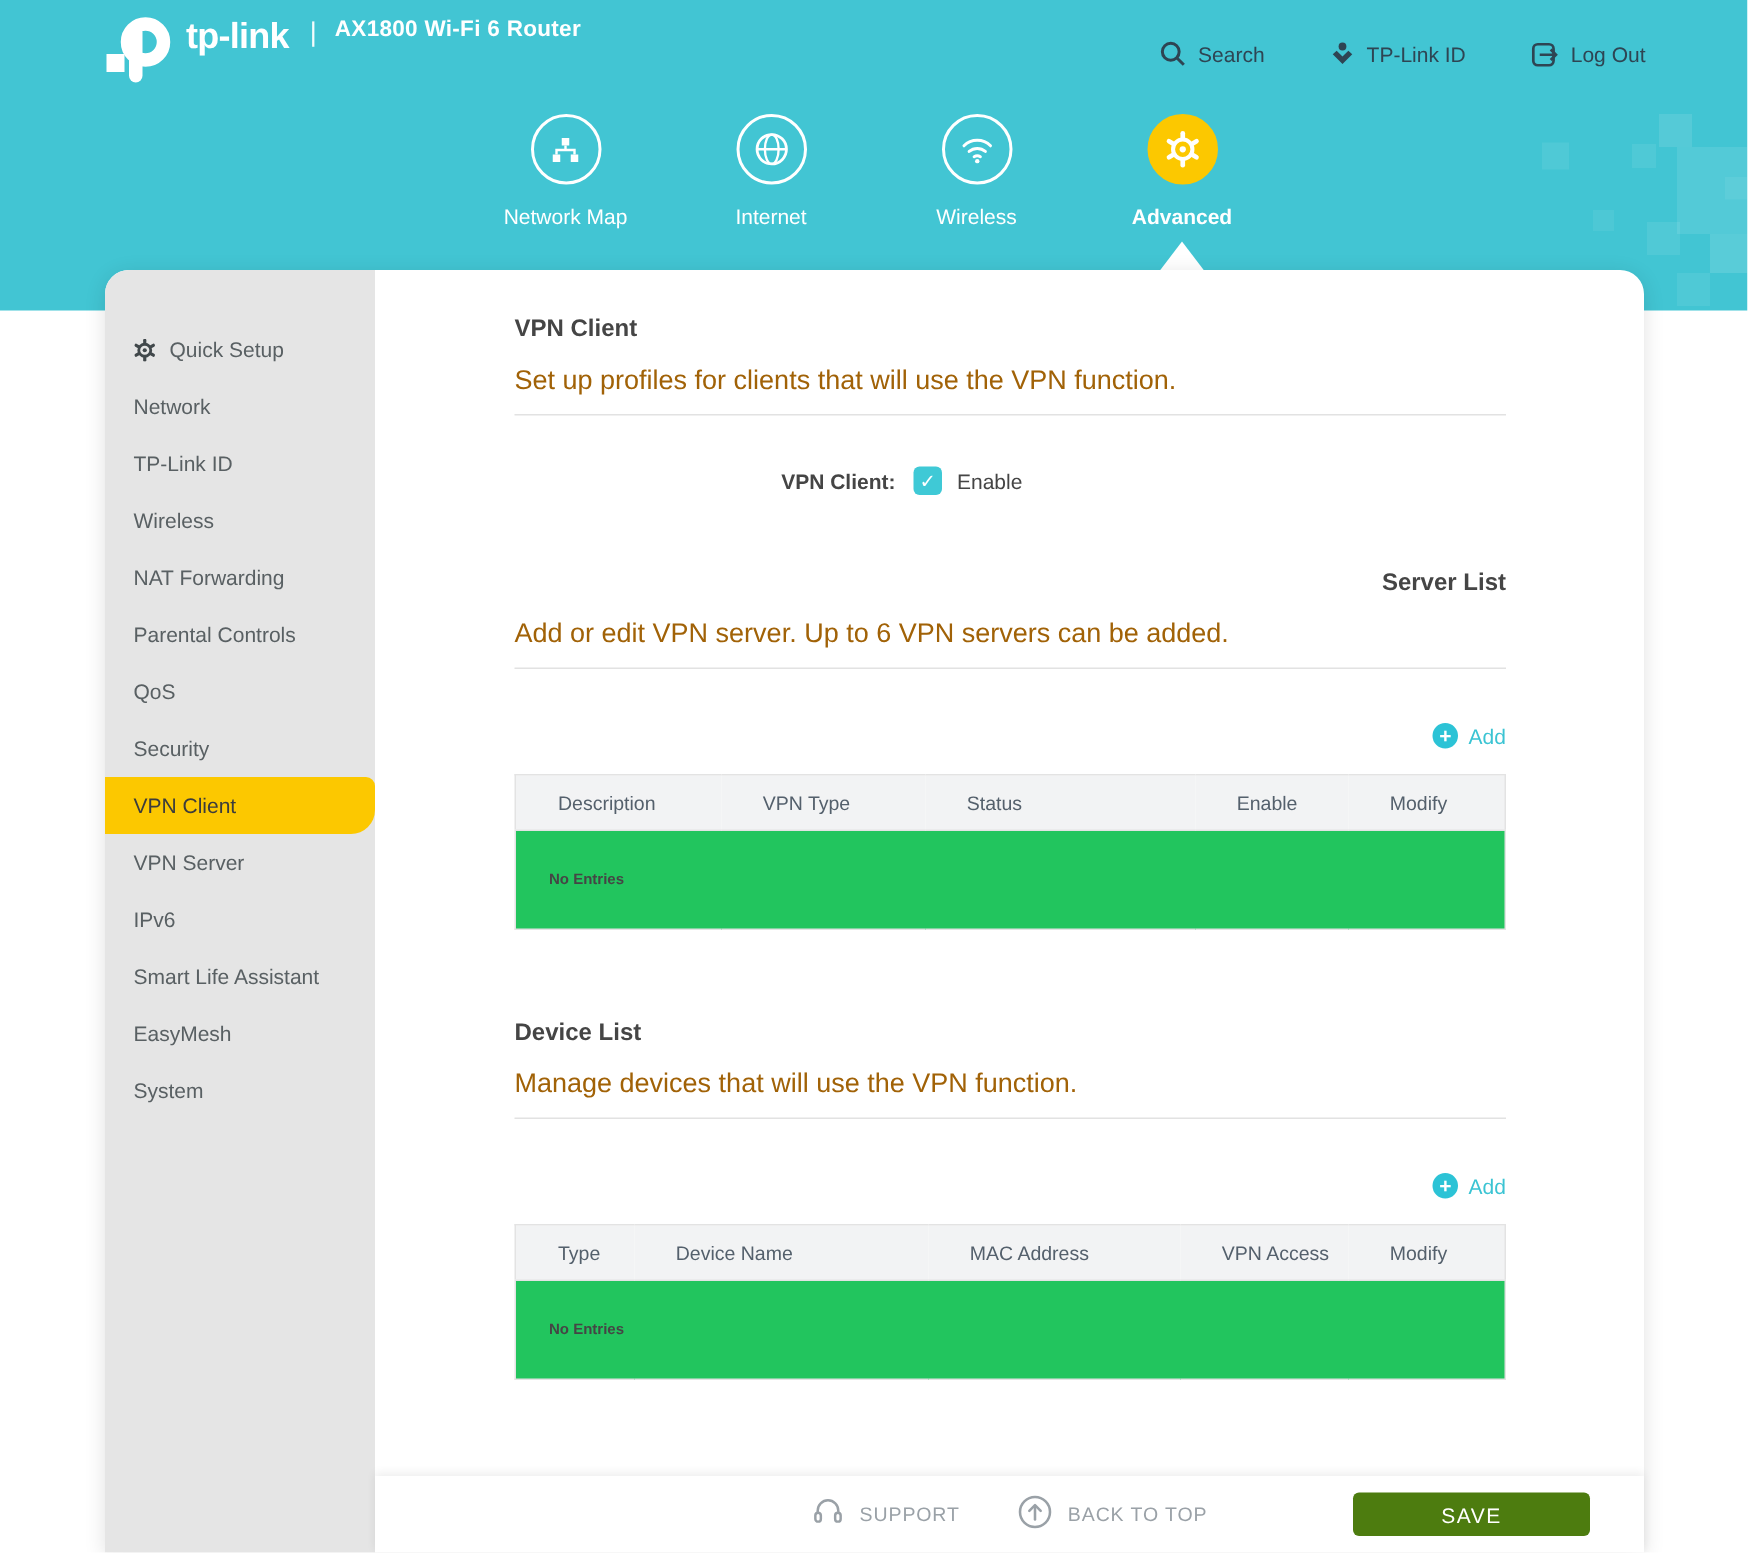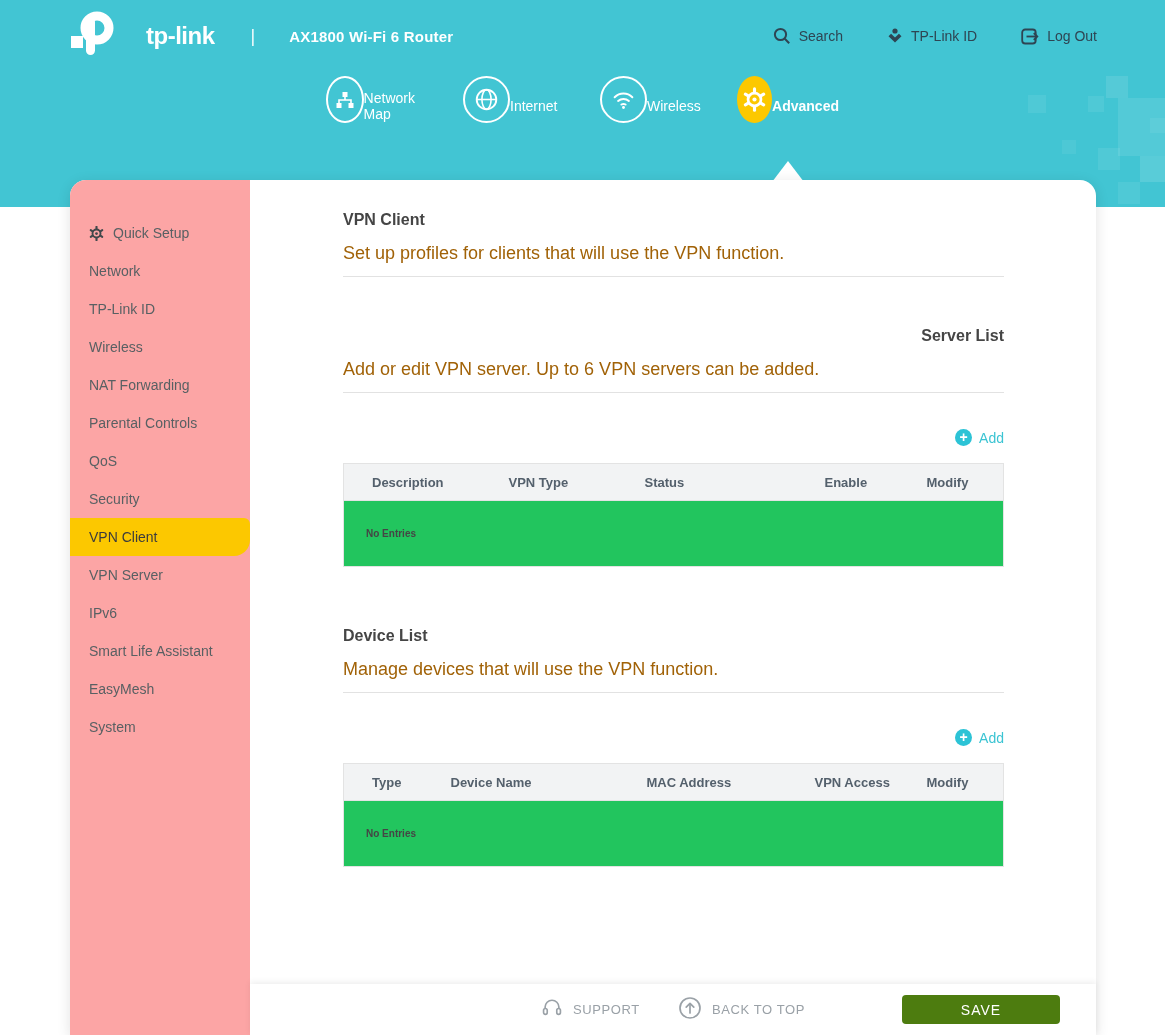--- a/index.html
+++ b/index.html
@@ -6,44 +6,44 @@
   html,body { width:1165px; height:1035px; }
   body {
     position:relative; overflow:hidden; background:#ffffff;
     font-family:"Liberation Sans", sans-serif; color:#454545;
   }
   
   .header-bg { position:absolute; top:0; left:0; width:1165px; height:207px; background:#42c5d3; }
   .decor { position:absolute; background:rgba(255,255,255,0.10); }
   
   .topbar { position:absolute; top:0; left:0; width:1165px; height:72px; display:flex; align-items:center; padding:0 68px; }
-  .brand { display:flex; align-items:center; color:#fff;gap:22px; }
+  .brand { display:flex; align-items:flex-start; color:#fff; }
   .brand-mark { margin-right:10px; }
   .brand-name { font-size:24px; font-weight:bold; letter-spacing:-0.5px; }
   .brand-sep { font-size:18px; font-weight:200; margin:0 12px 0 14px; opacity:.95; }
   .brand-model { font-size:15px; font-weight:bold; letter-spacing:.2px; }
   .topbar-right { margin-left:auto; display:flex; align-items:center; gap:44px; }
   .top-link { display:flex; align-items:center; gap:8px; font-size:14px; color:#2e4553; cursor:pointer; }
   .top-link svg { display:block; }
   
   .mainnav { position:absolute; top:76px; left:0; width:1165px; display:flex; justify-content:center; gap:35px; }
-  .nav-item { width:102px; display:flex; flex-direction:row; align-items:center; cursor:pointer; position:relative; }
+  .nav-item { width:102px; display:flex; flex-direction:column; align-items:center; cursor:pointer; position:relative; }
   .nav-circle { width:47px; height:47px; border:2px solid #fff; border-radius:50%;
     display:flex; align-items:center; justify-content:center; }
   .nav-item.active .nav-circle { background:#fcc800; border-color:#fcc800; }
   .nav-label { margin-top:13px; color:#fff; font-size:14px; }
   .nav-item.active .nav-label { font-weight:bold; }
   .nav-pointer { position:absolute; top:85px; left:50%; transform:translateX(-50%);
     width:0; height:0; border-left:16px solid transparent; border-right:16px solid transparent;
     border-bottom:21px solid #fff; }
   
   .panel { position:absolute; top:180px; left:70px; width:1026px; height:855px;
     background:#fff; border-radius:16px 16px 0 0; box-shadow:0 3px 14px rgba(0,0,0,0.12); display:flex; }
   
-  .sidebar { width:180px; flex-shrink:0; background:#fca5a5; border-radius:16px 0 0 0; padding-top:34px; }
+  .sidebar { width:180px; flex-shrink:0; background:#e5e5e5; border-radius:16px 0 0 0; padding-top:34px; }
   .side-item { height:38px; display:flex; align-items:center; padding-left:19px;
     font-size:14px; color:#596063; cursor:pointer; }
   .side-item.active { background:#fcc800; border-radius:0 6px 16px 0; color:#3c3c3c; }
   .side-gear { display:flex; margin-right:9px; }
   
   .content { flex:1; position:relative; padding:0 93px; }
   .section-title { font-size:16px; font-weight:bold; color:#454545; }
   .mt-first { margin-top:31px; }
   .mt-server { margin-top:50px;text-align:right; }
   .mt-device { margin-top:60px; }
@@ -52,21 +52,21 @@
   .form-label { width:254px; text-align:right; font-weight:bold; font-size:14px; color:#454545; }
   .checkbox { margin-left:12px; width:19px; height:19px; background:#3fc9d6; border-radius:4px;
     color:#fff; font-size:13px; line-height:19px; text-align:center; cursor:pointer; }
   .checkbox-label { margin-left:10px; font-size:14px; color:#454545; }
   .add-row { margin-top:36px; margin-bottom:17px; display:flex; justify-content:flex-end; align-items:center; cursor:pointer; }
   .add-icon { width:17px; height:17px; border-radius:50%; background:#2cc3d6; color:#fff;
     font-size:14px; font-weight:bold; line-height:16px; text-align:center; margin-right:7px; }
   .add-label { font-size:14px; color:#3bc4d3; }
   table { width:660px; border-collapse:collapse; table-layout:fixed; border:1px solid #e3e3e3; }
   thead th { background:#f2f3f4; height:37px; text-align:left; padding-left:28px;
-    font-size:13px; color:#54606c; font-weight:bold; border-bottom:1px solid #e3e3e3; }
+    font-size:13px; color:#54606c; font-weight:normal; border-bottom:1px solid #e3e3e3; }
   td.empty-cell { height:66px; padding-left:22px; font-size:10px; color:#454545; background:#22c55e;font-weight:bold; }
   
   .footer { position:absolute; left:180px; right:0; bottom:0; height:51px; background:#fff;
     box-shadow:0 -2px 6px rgba(0,0,0,0.07); display:flex; justify-content:center; gap:38px; }
   .footer-link { display:flex; align-items:center; gap:10px; font-size:13px; letter-spacing:.6px;
     color:#9aa1a7; cursor:pointer; }
   .save-btn { position:absolute; right:36px; top:11px; width:158px; height:29px;
     background:#4d7c0f; border:none; border-radius:4px; color:#fff; font-size:14px;
     letter-spacing:1px; font-family:"Liberation Sans", sans-serif; cursor:pointer; }
 </style>
@@ -242,20 +242,25 @@
     <div class="side-item">
         <span>System</span>
       </div>
   </div>
 
   <div class="content">
 
     <div class="section-title mt-first">VPN Client</div>
     <div class="section-sub">Set up profiles for clients that will use the VPN function.</div>
 
+    <div class="form-row">
+      <span class="form-label">VPN Client:</span>
+      <span class="checkbox">✓</span>
+      <span class="checkbox-label">Enable</span>
+    </div>
 
     <div class="section-title mt-server">Server List</div>
     <div class="section-sub">Add or edit VPN server. Up to 6 VPN servers can be added.</div>
 
     <div class="add-row">
       <span class="add-icon">+</span>
       <span class="add-label">Add</span>
     </div>
 
     <table>

